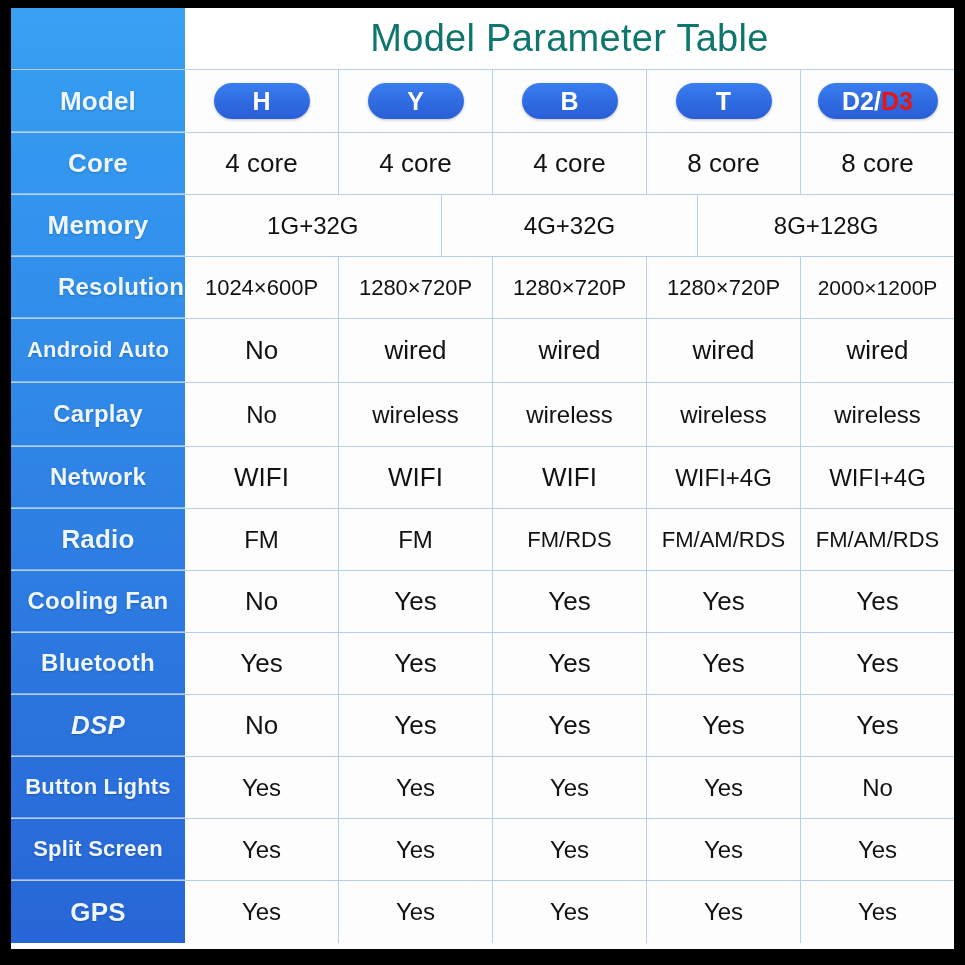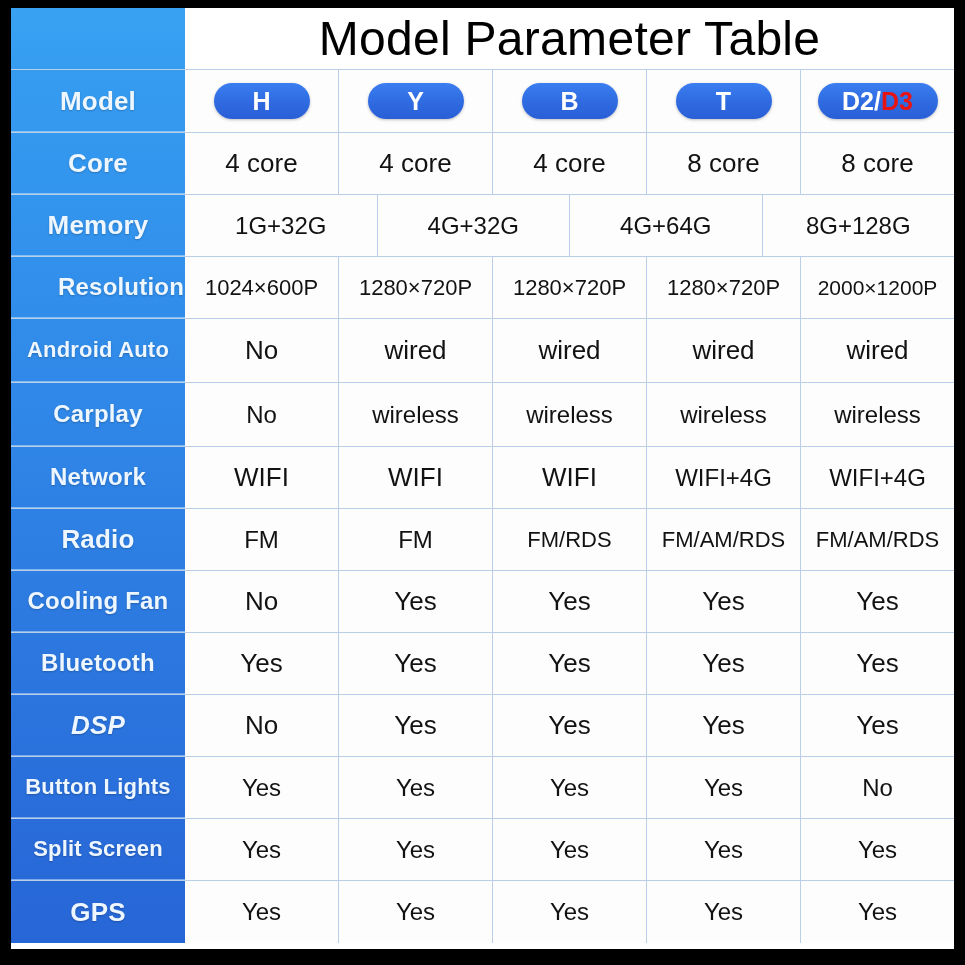--- a/index.html
+++ b/index.html
@@ -96,22 +96,22 @@
   .fs-c22 { font-size: 22px; }
   .fs-c21 { font-size: 21px; }
 
   
   .title-cell {
     flex: 1 1 0;
     display: flex;
     align-items: center;
     justify-content: center;
     background: #ffffff;
-    font-size: 48px;
-    color: #000000;
+    font-size: 38px;
+    color: #0f766e;
     letter-spacing: 0.3px;
   }
   .title-row .label-cell { border-bottom: none; }
 
   
   .pill-cell {
     flex: 1 1 0;
     display: flex;
     align-items: center;
     justify-content: center;
@@ -191,21 +191,20 @@
       <div class="data-cell">8 core</div>
       <div class="data-cell">8 core</div>
     </div>
 
     <div class="row row-std">
       <div class="label-cell fs-26" style="background:linear-gradient(180deg,#3395ee 0%,#3291ec 100%);">
         <span class="lbl">Memory</span>
       </div>
       <div class="data-cell fs-c24">1G+32G</div>
       <div class="data-cell fs-c24">4G+32G</div>
-      <div class="data-cell fs-c24">4G+64G</div>
       <div class="data-cell fs-c24">8G+128G</div>
     </div>
 
     <div class="row row-std">
       <div class="label-cell fs-24" style="background:linear-gradient(180deg,#3291ec 0%,#318dea 100%);padding-left:46px;">
         <span class="lbl">Resolution</span>
       </div>
       <div class="data-cell fs-c22">1024×600P</div>
       <div class="data-cell fs-c22">1280×720P</div>
       <div class="data-cell fs-c22">1280×720P</div>

